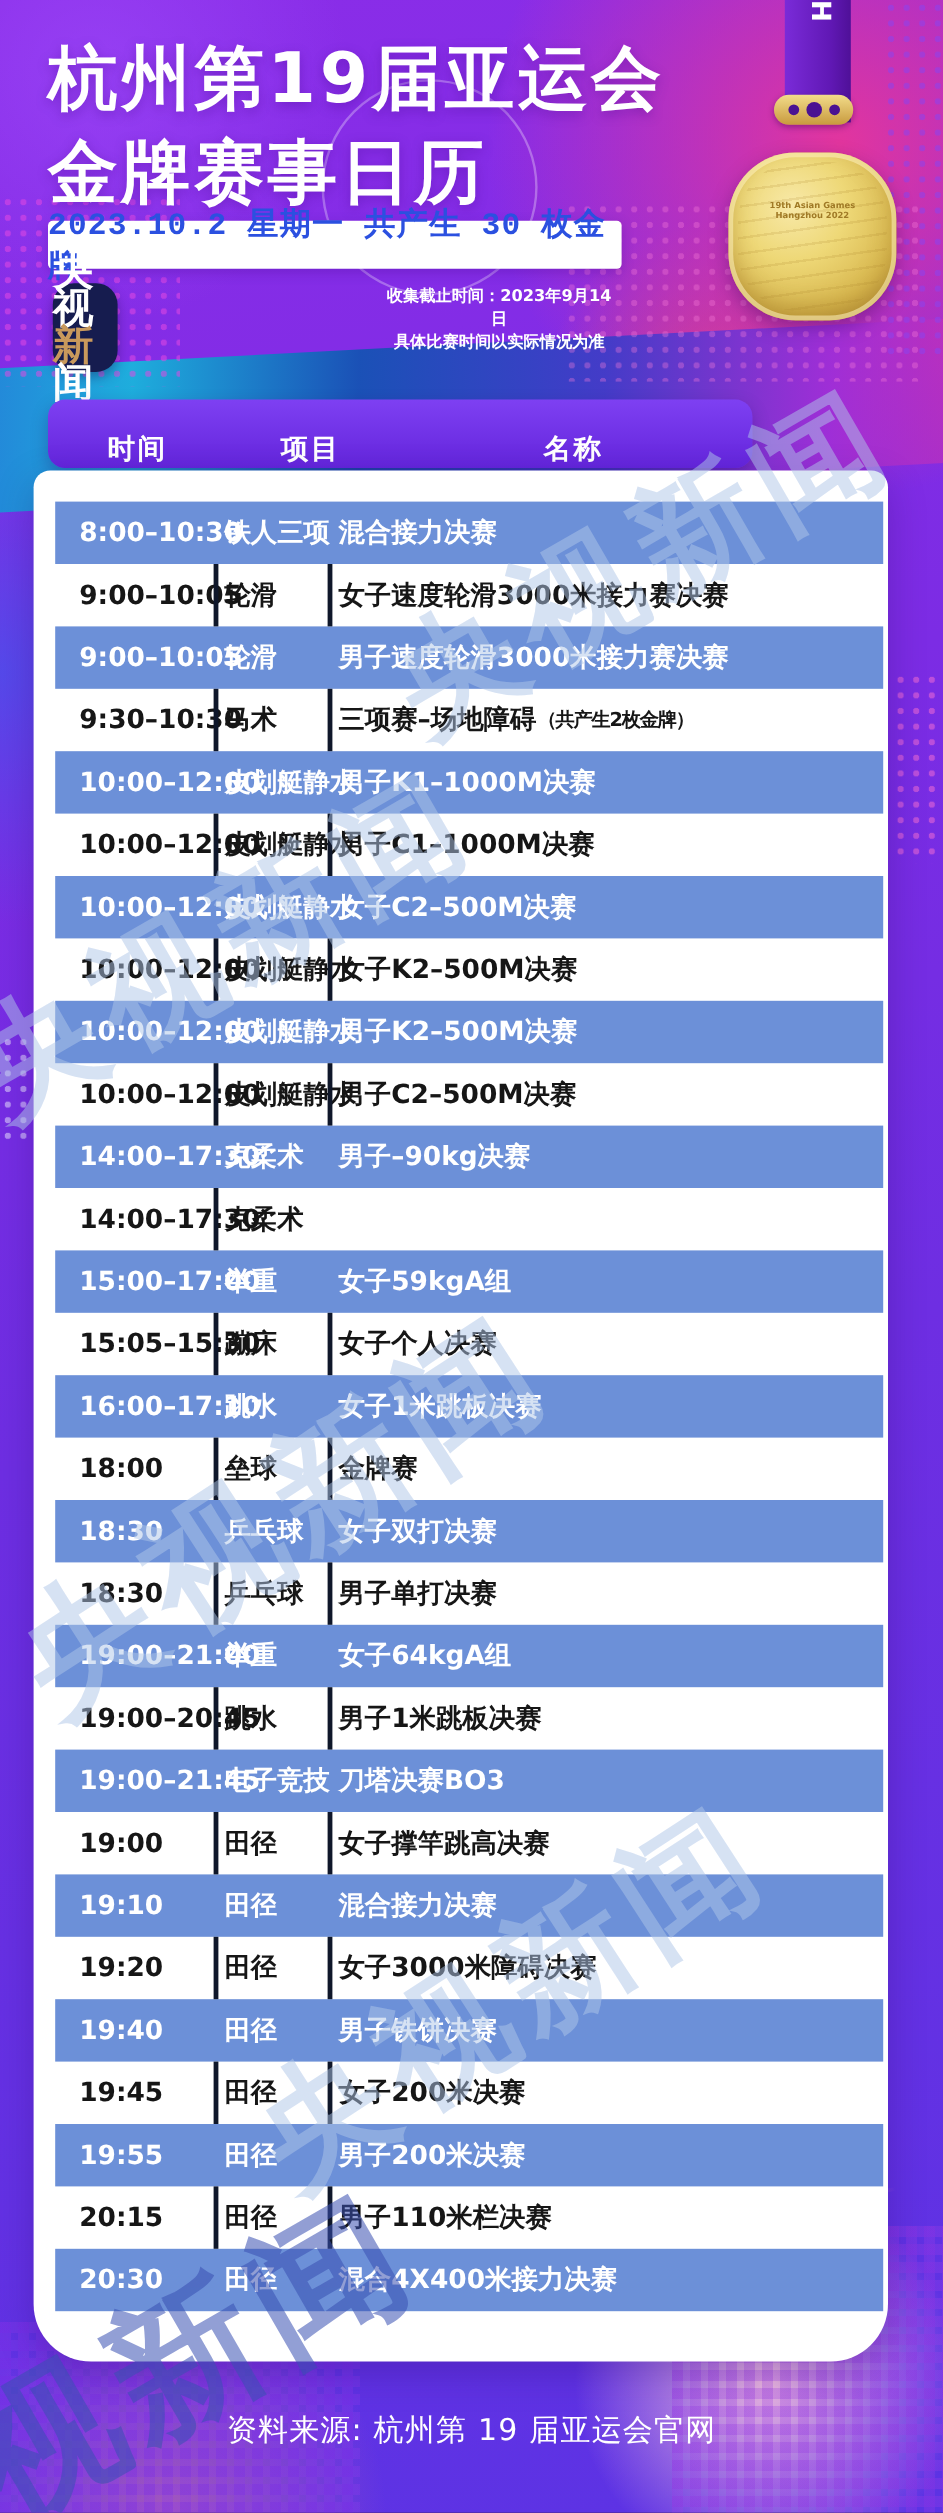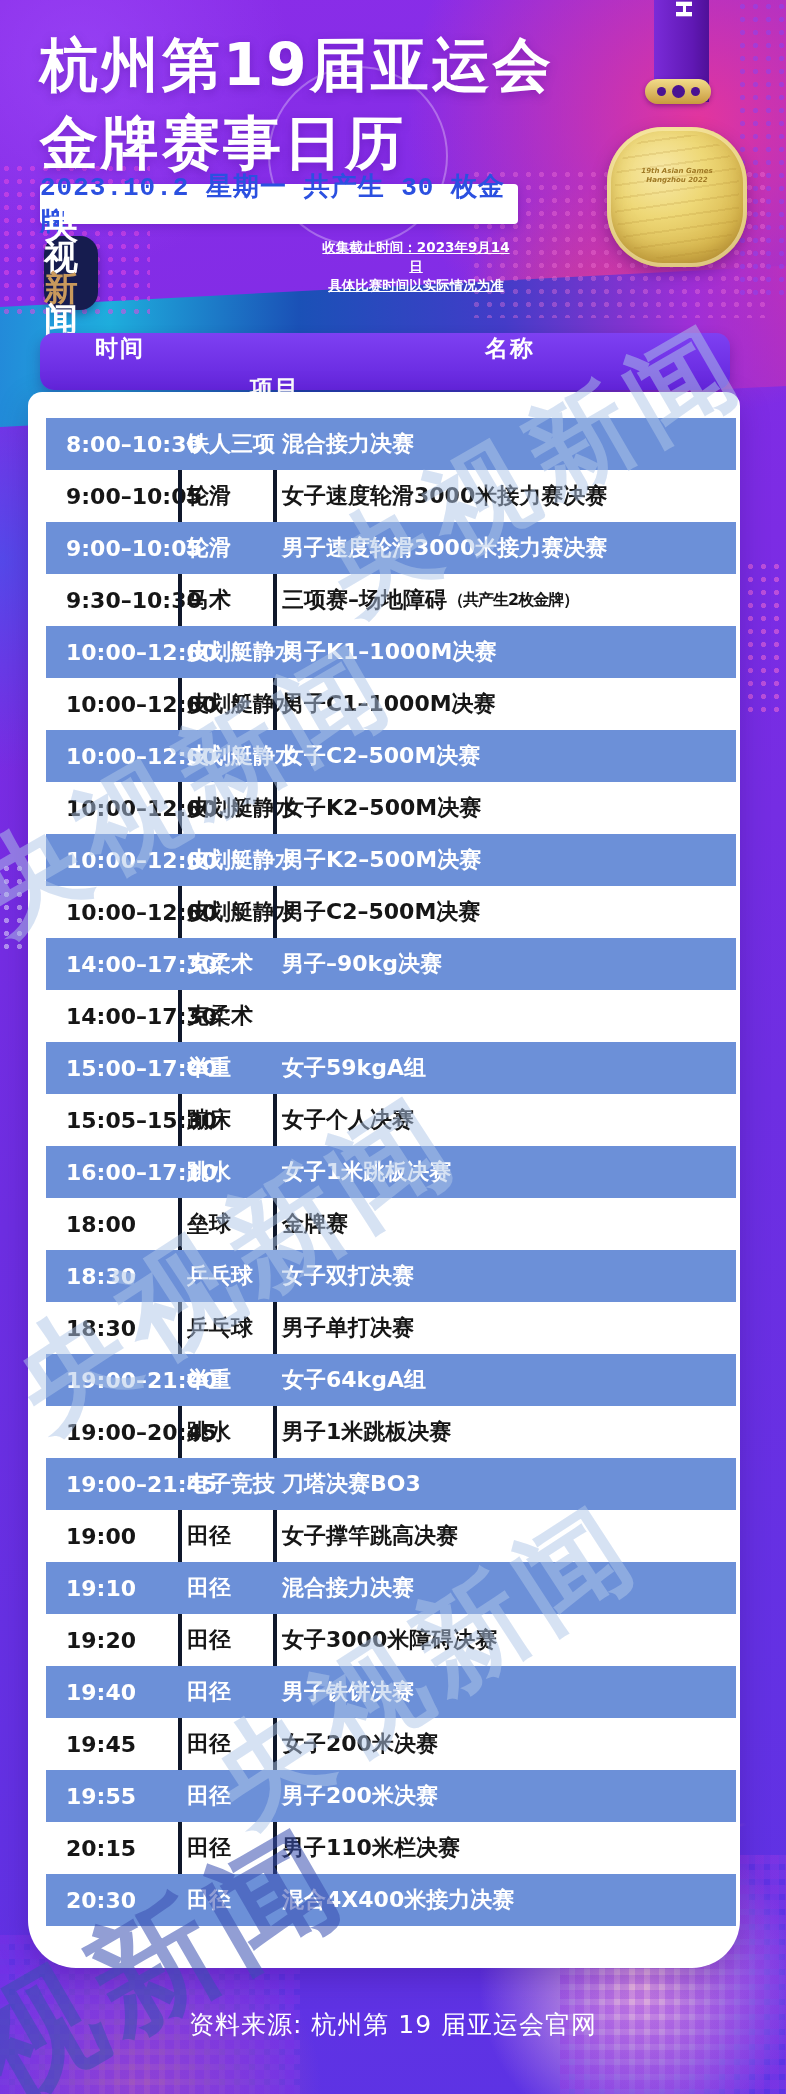--- a/index.html
+++ b/index.html
@@ -40,48 +40,48 @@
   .sq-bl        { left:0; top:1935px; width:300px; height:159px; --dc:rgba(140,58,236,0.32); }
 
   
   .title { left:40px; top:26px; z-index:4; color:#fff; font-weight:800; font-size:58px;
     line-height:78px; letter-spacing:3px; text-shadow:0 3px 10px rgba(70,10,140,0.35); }
   .date-badge { left:40px; top:184px; width:478px; height:40px; z-index:4; background:#fff;
     border-radius:4px; display:flex; align-items:center; justify-content:center;
     color:#2B50E0; font-size:26px; font-weight:800; letter-spacing:1px;
     box-shadow:0 3px 10px rgba(60,0,130,0.25);font-family:Liberation Mono, monospace; }
   .notes { left:321px; top:238px; width:190px; z-index:4; text-align:center; color:#fff;
-    font-size:13.5px; line-height:19px; font-weight:700;text-decoration:underline; }
+    font-size:13.5px; line-height:19px; font-weight:700; }
   .logo { left:44px; top:236px; width:54px; height:74px; z-index:4; background:#161C4F;
     border-radius:18px; display:flex; flex-direction:column; align-items:flex-start; justify-content:center;
     color:#fff; font-size:34px; font-weight:800; line-height:31px; letter-spacing:2px;
     box-shadow:0 4px 10px rgba(20,0,60,0.35); }
   .logo .gold { color:#C9995C; }
 
   
   .ribbon { left:654px; top:0; width:55px; height:102px; z-index:3;
     background:linear-gradient(90deg,#7a2bd8 0%, #6018b4 70%, #4f1098 100%); }
   .ribbon-mark { left:668px; top:-4px; width:30px; height:26px; z-index:3; color:#fff;
     font-size:22px; font-weight:800; transform:rotate(90deg); text-align:center; }
   .clasp { left:645px; top:79px; width:66px; height:25px; z-index:3; border-radius:13px;
     background:linear-gradient(180deg,#F2DC8A,#C89A3E); display:flex; align-items:center;
     justify-content:center; gap:6px; box-shadow:0 2px 5px rgba(40,0,80,0.4); }
   .clasp .hole { background:#4A1292; border-radius:50%; display:block; }
   .h-s { width:9px; height:9px; } .h-m { width:13px; height:13px; }
   .medal { left:607px; top:127px; width:140px; height:140px; z-index:3; border-radius:40%;
     background:radial-gradient(circle at 38% 32%, #F8E9A8, #EED877 35%, #D9B84F 70%, #B8923A 100%);
-    box-shadow:inset 0 0 0 4px rgba(255,242,190,0.55), inset 0 -10px 20px rgba(150,110,30,0.5), 0 6px 16px rgba(40,0,80,0.35);font-style:italic; }
+    box-shadow:inset 0 0 0 4px rgba(255,242,190,0.55), inset 0 -10px 20px rgba(150,110,30,0.5), 0 6px 16px rgba(40,0,80,0.35); }
   .medal-waves { position:absolute; inset:8px; border-radius:40%; opacity:.55;
     background:repeating-linear-gradient(-8deg, transparent 0 11px, rgba(168,128,40,0.3) 11px 13px); }
   .engraving { position:absolute; left:0; top:40px; width:100%; text-align:center;
     font-size:7px; line-height:9px; color:#A07A26; font-weight:700; }
 
   
-  .thead { left:40px; top:333px; width:690px; height:57px; z-index:4; border-radius:14px;
-    background:linear-gradient(180deg,#7E40F2,#6425DC); display:flex; align-items:flex-start;
+  .thead { left:40px; top:333px; width:587px; height:57px; z-index:4; border-radius:14px;
+    background:linear-gradient(180deg,#7E40F2,#6425DC); display:flex; align-items:flex-end;
     color:#fff; font-size:23px; font-weight:700; letter-spacing:2px;
     box-shadow:0 6px 14px rgba(40,0,100,0.3); }
   .thead .h1 { width:160px; text-align:center; }
   .thead .h2 { width:150px; text-align:center;margin-top:40px; }
   .thead .h3 { width:320px; text-align:center; }
 
   
   .panel { left:28px; top:392px; width:712px; height:1576px; z-index:4; background:#fff;
     border-radius:14px 14px 48px 48px; box-shadow:0 10px 30px rgba(40,0,100,0.25); }
   .rows { position:absolute; left:18px; right:4px; top:26px; }

